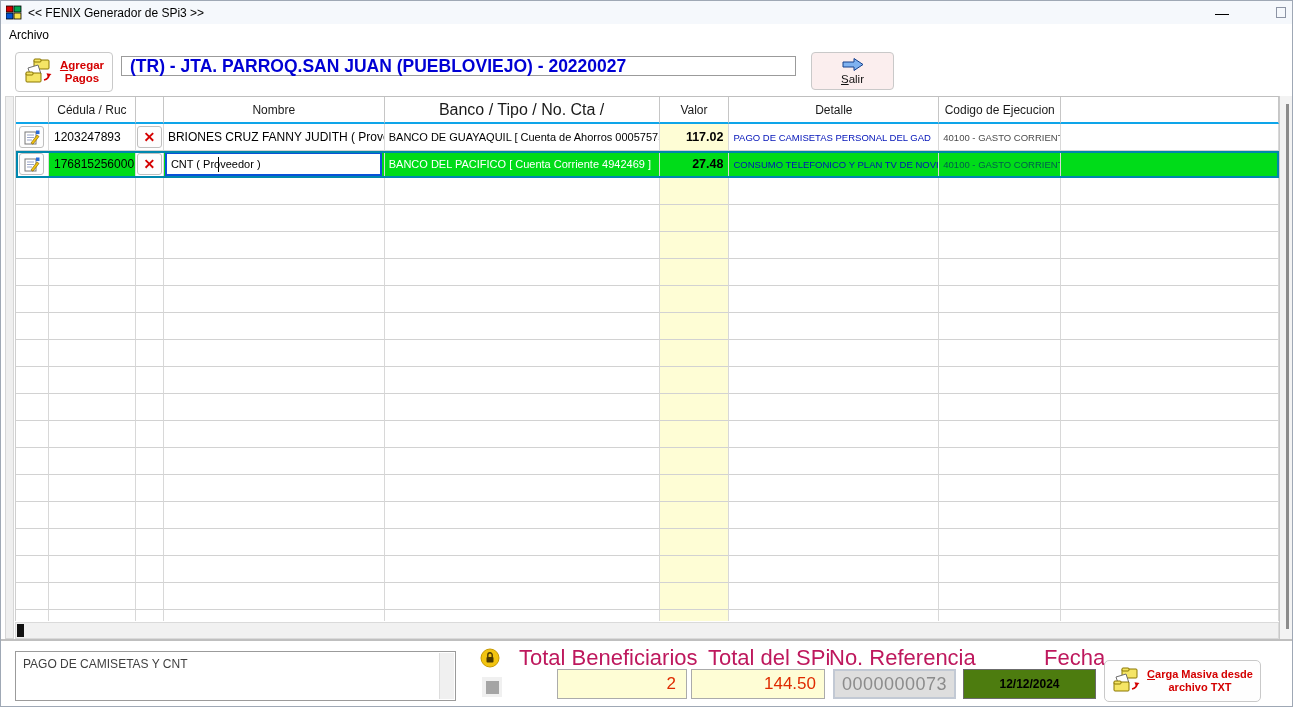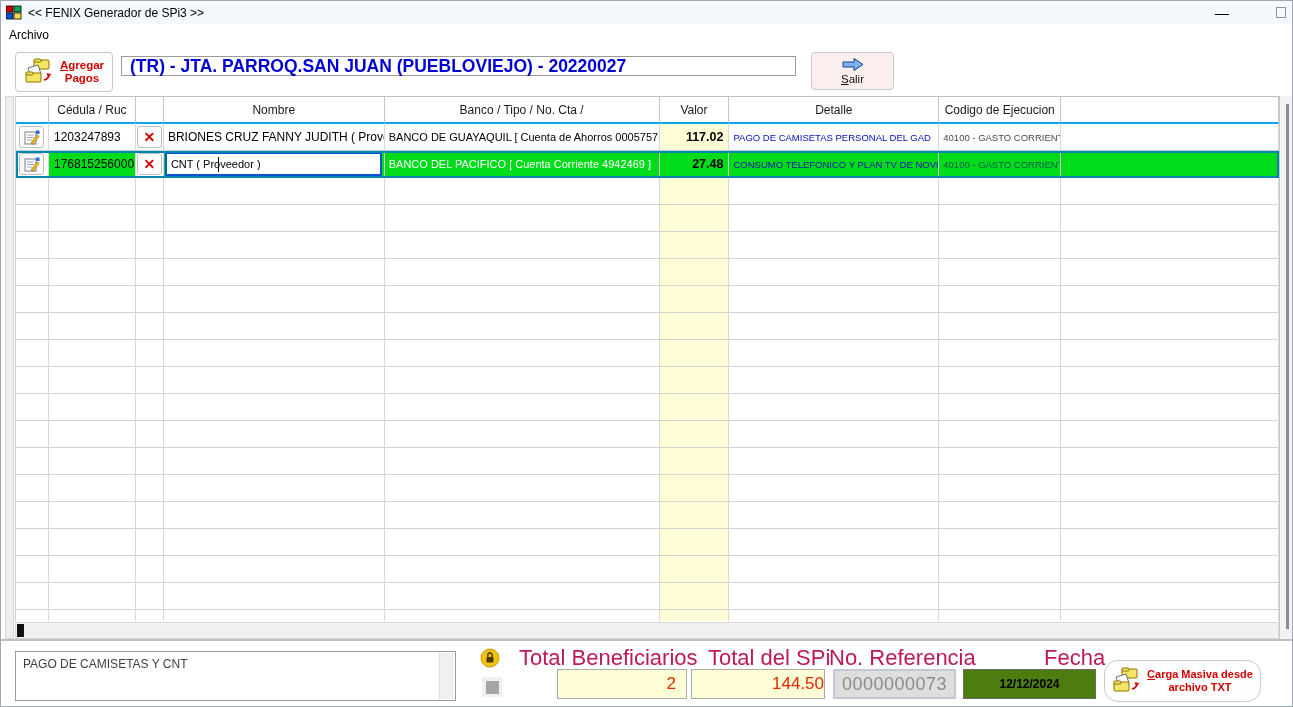--- a/index.html
+++ b/index.html
@@ -109,24 +109,24 @@
     position:absolute; left:481px; top:36px; width:20px; height:20px; background:#F0F0F0;
     display:flex; align-items:center; justify-content:center;
   }
   .gray-btn .sq{ width:13px; height:13px; background:#A5A5A5; }
   .f-label{ position:absolute; font-size:22px; color:#be185d; white-space:nowrap; }
   .f-input{
     position:absolute; top:28px; height:30px; border:1px solid #ABABAB;
     display:flex; align-items:center; font-size:17px;
   }
   .in-benef{ left:556px; width:130px; background:var(--valor-bg); justify-content:flex-end; padding-right:10px; color:var(--total-red); }
-  .in-spi{ left:690px; width:134px; background:var(--valor-bg); justify-content:flex-end; color:var(--total-red); }
+  .in-spi{ left:690px; width:134px; background:var(--valor-bg); justify-content:flex-end; padding-right:8px; color:var(--total-red); }
   .in-ref{ left:832px; width:123px; background:#DEDEDE; border:2px solid #C2C9D4; justify-content:center; color:#8C8C8C; font-size:18px; letter-spacing:0.5px; }
   .in-fecha{ left:962px; width:133px; background:#4d7c0f; border:1px solid #6B6B6B; justify-content:center; color:#000; font-weight:bold; font-size:12px; }
-  .btn-carga{ position:absolute; left:1103px; top:19px; width:157px; height:42px; gap:5px; border-radius:14px; }
+  .btn-carga{ position:absolute; left:1103px; top:19px; width:157px; height:42px; gap:5px; border-radius:5px; }
   .btn-carga .btn-red-label{ font-size:11px; }
   svg{ display:block; }
 </style>
 </head>
 <body>
 
 <div class="window">
 
   <div class="titlebar">
     <span>
@@ -181,21 +181,21 @@
 
   <div class="left-strip"></div>
 
   <div class="grid">
 
     <div class="row hdr">
       <div class="cell c0"></div>
       <div class="cell c1">Cédula / Ruc</div>
       <div class="cell c2"></div>
       <div class="cell c3">Nombre</div>
-      <div class="cell c4" style="font-size:12px">Banco / Tipo / No. Cta /</div>
+      <div class="cell c4" style="font-size:16px">Banco / Tipo / No. Cta /</div>
       <div class="cell c5" style="justify-content:center;font-weight:normal">Valor</div>
       <div class="cell c6">Detalle</div>
       <div class="cell c7" style="font-size:12px;color:#1A1A1A">Codigo de Ejecucion</div>
       <div class="cell c8"></div>
     </div>
 
     <div class="row">
       <div class="cell c0">
         <div class="mini-btn">
           <span>

